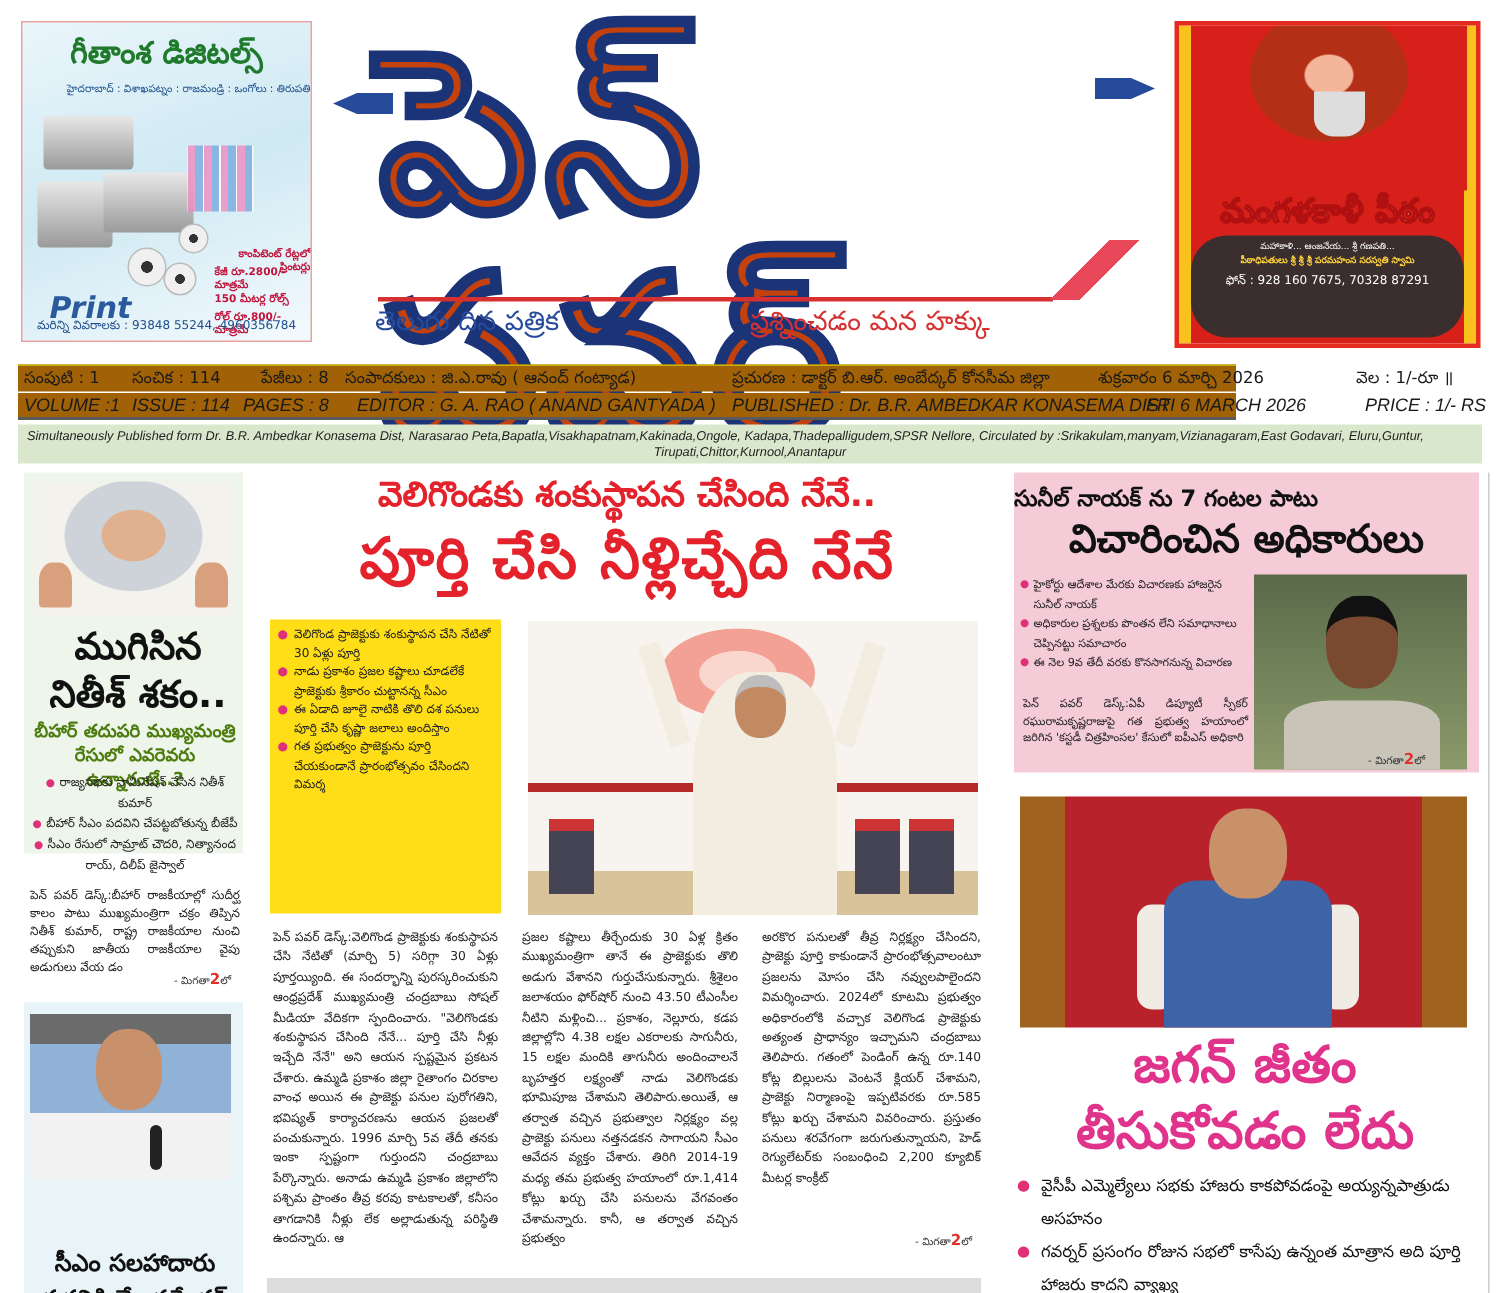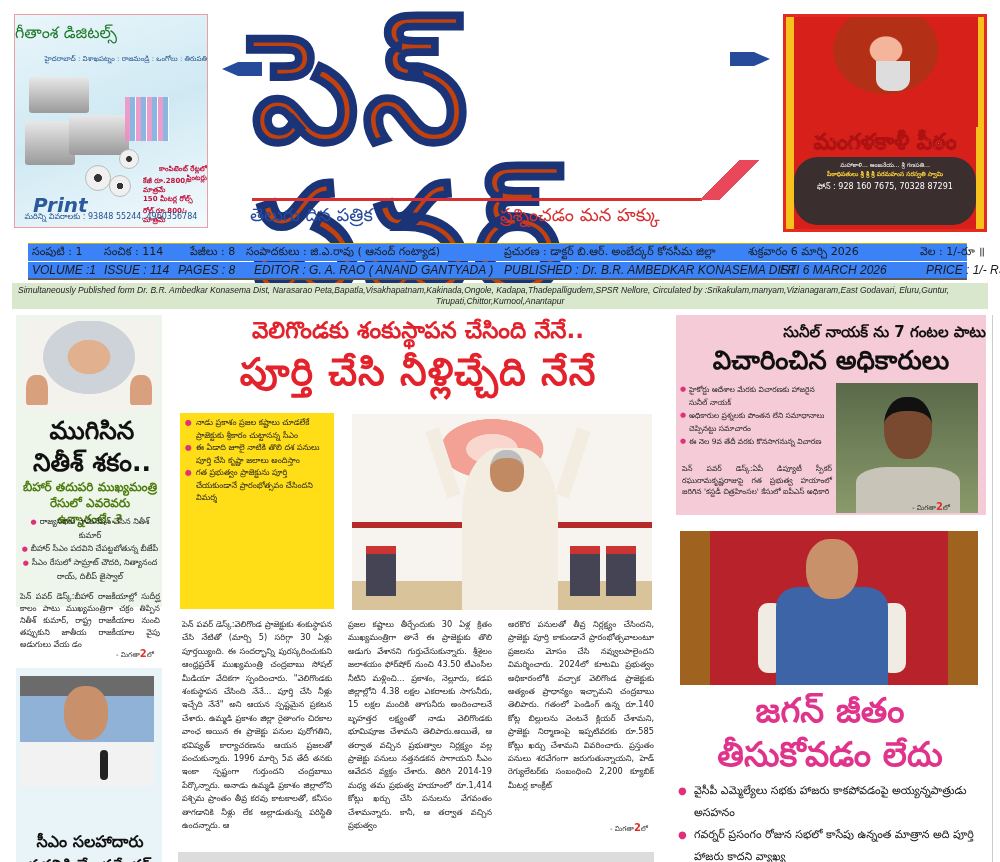--- a/index.html
+++ b/index.html
@@ -1,21 +1,21 @@
 <!DOCTYPE html>
 <html><head>
 <meta charset="utf-8">
 <style>
   * { box-sizing: border-box; margin: 0; padding: 0; }
   body { width: 1000px; height: 862px; overflow: hidden; background: #ffffff; font-family: "DejaVu Sans", sans-serif; color: #222; position: relative; }
 
   
   .masthead { position: absolute; left: 0; top: 0; width: 1000px; height: 240px; }
   .ad-left { position: absolute; left: 14px; top: 14px; width: 194px; height: 214px; border: 1px solid #e9a0a0; background: linear-gradient(160deg, #eaf6fb 0%, #cfe9f3 50%, #f3fafd 100%); overflow: hidden; }
-  .ad-left .brand { position: absolute; left: 0; right: 0; top: 8px; font-size: 16px; font-weight: normal; color: #1f7a2c; }
+  .ad-left .brand { position: absolute; left: 0; right: 0; top: 8px; text-align: center; font-size: 20px; font-weight: bold; color: #1f7a2c; }
   .ad-left .cities { position: absolute; left: 0; right: 0; top: 40px; text-align: right; font-size: 7px; color: #1f4f8a; }
   .ad-left .printer { position: absolute; background: linear-gradient(#e8e8e8, #9a9a9a); border-radius: 3px; }
   .ad-left .roll { position: absolute; border-radius: 50%; background: radial-gradient(circle, #333 0 22%, #f0f0f0 24% 100%); border: 1px solid #bbb; }
   .ad-left .inks { position: absolute; left: 110px; top: 82px; width: 44px; height: 44px; background: repeating-linear-gradient(90deg, #f08ac0 0 5px, #7ad 5px 10px, #fff 10px 11px); opacity: .8; }
   .ad-left .offer { position: absolute; left: 128px; font-size: 7px; color: #c0143c; font-weight: bold; }
   .ad-left .print-logo { position: absolute; left: 18px; top: 178px; font-size: 20px; font-weight: bold; color: #2b5a9c; font-style: italic; }
   .ad-left .phone { position: absolute; left: 0; right: 0; bottom: 4px; text-align: center; font-size: 8px; color: #1f4f8a; }
 
   .logo { position: absolute; left: 222px; top: 20px; width: 556px; height: 178px; }
   .logo-text { position: absolute; left: 30px; top: -6px; font-size: 150px; font-weight: bold; color: #c2410c; letter-spacing: 4px; line-height: 1; -webkit-text-stroke: 3px #1b3478; text-shadow: 0 0 0 #fff; }
@@ -28,29 +28,29 @@
 
   .ad-right { position: absolute; left: 783px; top: 14px; width: 204px; height: 218px; border: 3px solid #e42b1f; background: linear-gradient(90deg, #f7c21b 0 4%, #d8201a 4% 96%, #f7c21b 96%); overflow: hidden; }
   .ad-right .photo { position: absolute; left: 8px; top: 0; width: 184px; height: 110px; background: radial-gradient(ellipse at 50% 30%, #f4b59a 0 12%, #b33016 13% 40%, #d8201a 41%); }
   .ad-right .beard { position: absolute; left: 82px; top: 44px; width: 34px; height: 30px; background: #ddd; border-radius: 0 0 40% 40%; }
   .ad-right .title { position: absolute; left: 0; right: 0; top: 112px; text-align: center; font-size: 22px; font-weight: bold; color: #fff; -webkit-text-stroke: 1px #b01010; }
   .ad-right .info { position: absolute; left: 8px; right: 8px; top: 140px; bottom: 4px; background: #3a2e2e; color: #fff; font-size: 6px; padding: 3px; text-align: center; line-height: 9px; border-radius: 24px; }
   .ad-right .info .em { color: #ffd43b; font-weight: bold; }
   .ad-right .info .ph { color: #fff; font-size: 8px; margin-top: 4px; }
 
   
-  .bar1, .bar2 { position: absolute; left: 28px; width: 939px; height: 18px; background: #3b82f6; font-size: 11px; white-space: nowrap; display: flex; align-items: center; color: #1a1a1a; }
+  .bar1, .bar2 { position: absolute; left: 12px; width: 812px; height: 18px; background: #a16207; font-size: 11px; white-space: nowrap; display: flex; align-items: center; color: #1a1a1a; }
   .bar1 { top: 243px; border-top: 1px solid #c9b300; }
   .bar2 { top: 262px; border-bottom: 2px solid #5a5a5a; font-style: italic; font-family: "Liberation Sans", sans-serif; font-size: 12px; }
   .bar1 span, .bar2 span { position: absolute; }
   .bar3 { position: absolute; left: 12px; top: 283px; width: 976px; height: 26px; background: #d9e8cd; font-size: 8.5px; font-style: italic; font-family: "Liberation Sans", sans-serif; color: #222; padding: 2px 6px; line-height: 11px; }
   .bar3 .line2 { text-align: center; }
 
   
-  .left-col { position: absolute; left: 16px; top: 315px; width: 146px; height: 292px; background: #eef5ea; }
+  .left-col { position: absolute; left: 16px; top: 315px; width: 146px; height: 254px; background: #eef5ea; }
   .nitish-photo { position: absolute; left: 6px; top: 6px; width: 134px; height: 90px; background: radial-gradient(ellipse at 50% 40%, #e0b08f 0 22%, #cdd3d8 23% 48%, #f4f2ec 49%); }
   .nitish-photo .hand { position: absolute; bottom: 6px; width: 22px; height: 30px; background: #d9a07d; border-radius: 40% 40% 10% 10%; }
   .nitish-h1 { position: absolute; left: 6px; top: 100px; width: 140px; font-size: 25px; font-weight: bold; color: #111; line-height: 32px; text-align: center; }
   .nitish-sub { position: absolute; left: 4px; top: 164px; width: 140px; font-size: 12px; color: #4d7c0f; text-align: center; line-height: 16px; font-weight: bold; }
   .nitish-bullets { position: absolute; left: 4px; top: 200px; width: 140px; font-size: 8px; line-height: 13px; list-style: none; text-align: center; }
   .nitish-bullets li::before { content: "●"; color: #e0307a; margin-right: 3px; font-size: 7px; }
   .nitish-body { position: absolute; left: 4px; top: 276px; width: 140px; font-size: 8px; line-height: 12px; text-align: justify; }
   .cont { font-size: 7px; color: #333; }
   .cont b { color: #e0302a; font-size: 10px; }
   .nitish-cont { position: absolute; right: 8px; top: 333px; }
@@ -75,21 +75,21 @@
   .lead-photo .arm { position: absolute; width: 14px; height: 70px; background: #f2ede0; }
   .lead-photo .seat { position: absolute; top: 132px; width: 30px; height: 50px; background: #445; border-top: 8px solid #c33; }
   .lead-body { position: absolute; top: 618px; font-size: 8.2px; line-height: 13.4px; text-align: justify; color: #222; }
   .lead-col1 { left: 182px; width: 150px; }
   .lead-col2 { left: 348px; width: 144px; }
   .lead-col3 { left: 508px; width: 146px; }
   .lead-cont { position: absolute; left: 610px; top: 822px; }
 
   
   .sunil-box { position: absolute; left: 676px; top: 315px; width: 310px; height: 200px; background: #f5cbd8; }
-  .sunil-kicker { position: absolute; left: 0; top: 8px; width: 310px; text-align: right; font-size: 15px; font-weight: bold; color: #111; }
+  .sunil-kicker { position: absolute; left: 0; top: 8px; width: 310px; text-align: left; font-size: 15px; font-weight: bold; color: #111; }
   .sunil-head { position: absolute; left: 0; top: 30px; width: 310px; text-align: center; font-size: 26px; font-weight: bold; color: #111; }
   .sunil-bullets { position: absolute; left: 4px; top: 68px; width: 150px; list-style: none; font-size: 7.5px; line-height: 13px; }
   .sunil-bullets li { position: relative; padding-left: 9px; }
   .sunil-bullets li::before { content: "●"; position: absolute; left: 0; color: #e0307a; font-size: 7px; }
   .sunil-body { position: absolute; left: 6px; top: 148px; width: 150px; font-size: 7.5px; line-height: 11.5px; text-align: justify; }
   .sunil-photo { position: absolute; left: 160px; top: 68px; width: 142px; height: 130px; background: linear-gradient(#5a6a4a, #8a9a6a); overflow: hidden; }
   .sunil-photo .face { position: absolute; left: 48px; top: 14px; width: 48px; height: 62px; border-radius: 45%; background: #7a4a30; border-top: 14px solid #111; }
   .sunil-photo .uniform { position: absolute; left: 20px; top: 84px; width: 104px; height: 50px; background: #c8c4b8; border-radius: 30% 30% 0 0; }
   .sunil-cont { position: absolute; left: 236px; top: 186px; }
 
@@ -197,20 +197,21 @@
     <div class="naren-mic"></div>
   </div>
   <div class="naren-h1">సీఎం సలహాదారు పదవికి వేం నరేందర్ రెడ్డి రాజీనామా</div>
 </div>
 
 <div class="lead-kicker">వెలిగొండకు శంకుస్థాపన చేసింది నేనే..</div>
 <div class="lead-head">పూర్తి చేసి నీళ్లిచ్చేది నేనే</div>
 
 <div class="lead-box">
   <ul>
+    <li>వెలిగొండ ప్రాజెక్టుకు శంకుస్థాపన చేసి నేటితో 30 ఏళ్లు పూర్తి</li>
     <li>నాడు ప్రకాశం ప్రజల కష్టాలు చూడలేకే ప్రాజెక్టుకు శ్రీకారం చుట్టానన్న సీఎం</li>
     <li>ఈ ఏడాది జూలై నాటికి తొలి దశ పనులు పూర్తి చేసి కృష్ణా జలాలు అందిస్తాం</li>
     <li>గత ప్రభుత్వం ప్రాజెక్టును పూర్తి చేయకుండానే ప్రారంభోత్సవం చేసిందని విమర్శ</li>
   </ul>
 </div>
 
 <div class="lead-photo">
   <div class="poster"></div>
   <div class="seat" style="left:14px;"></div>
   <div class="seat" style="left:218px;"></div>

